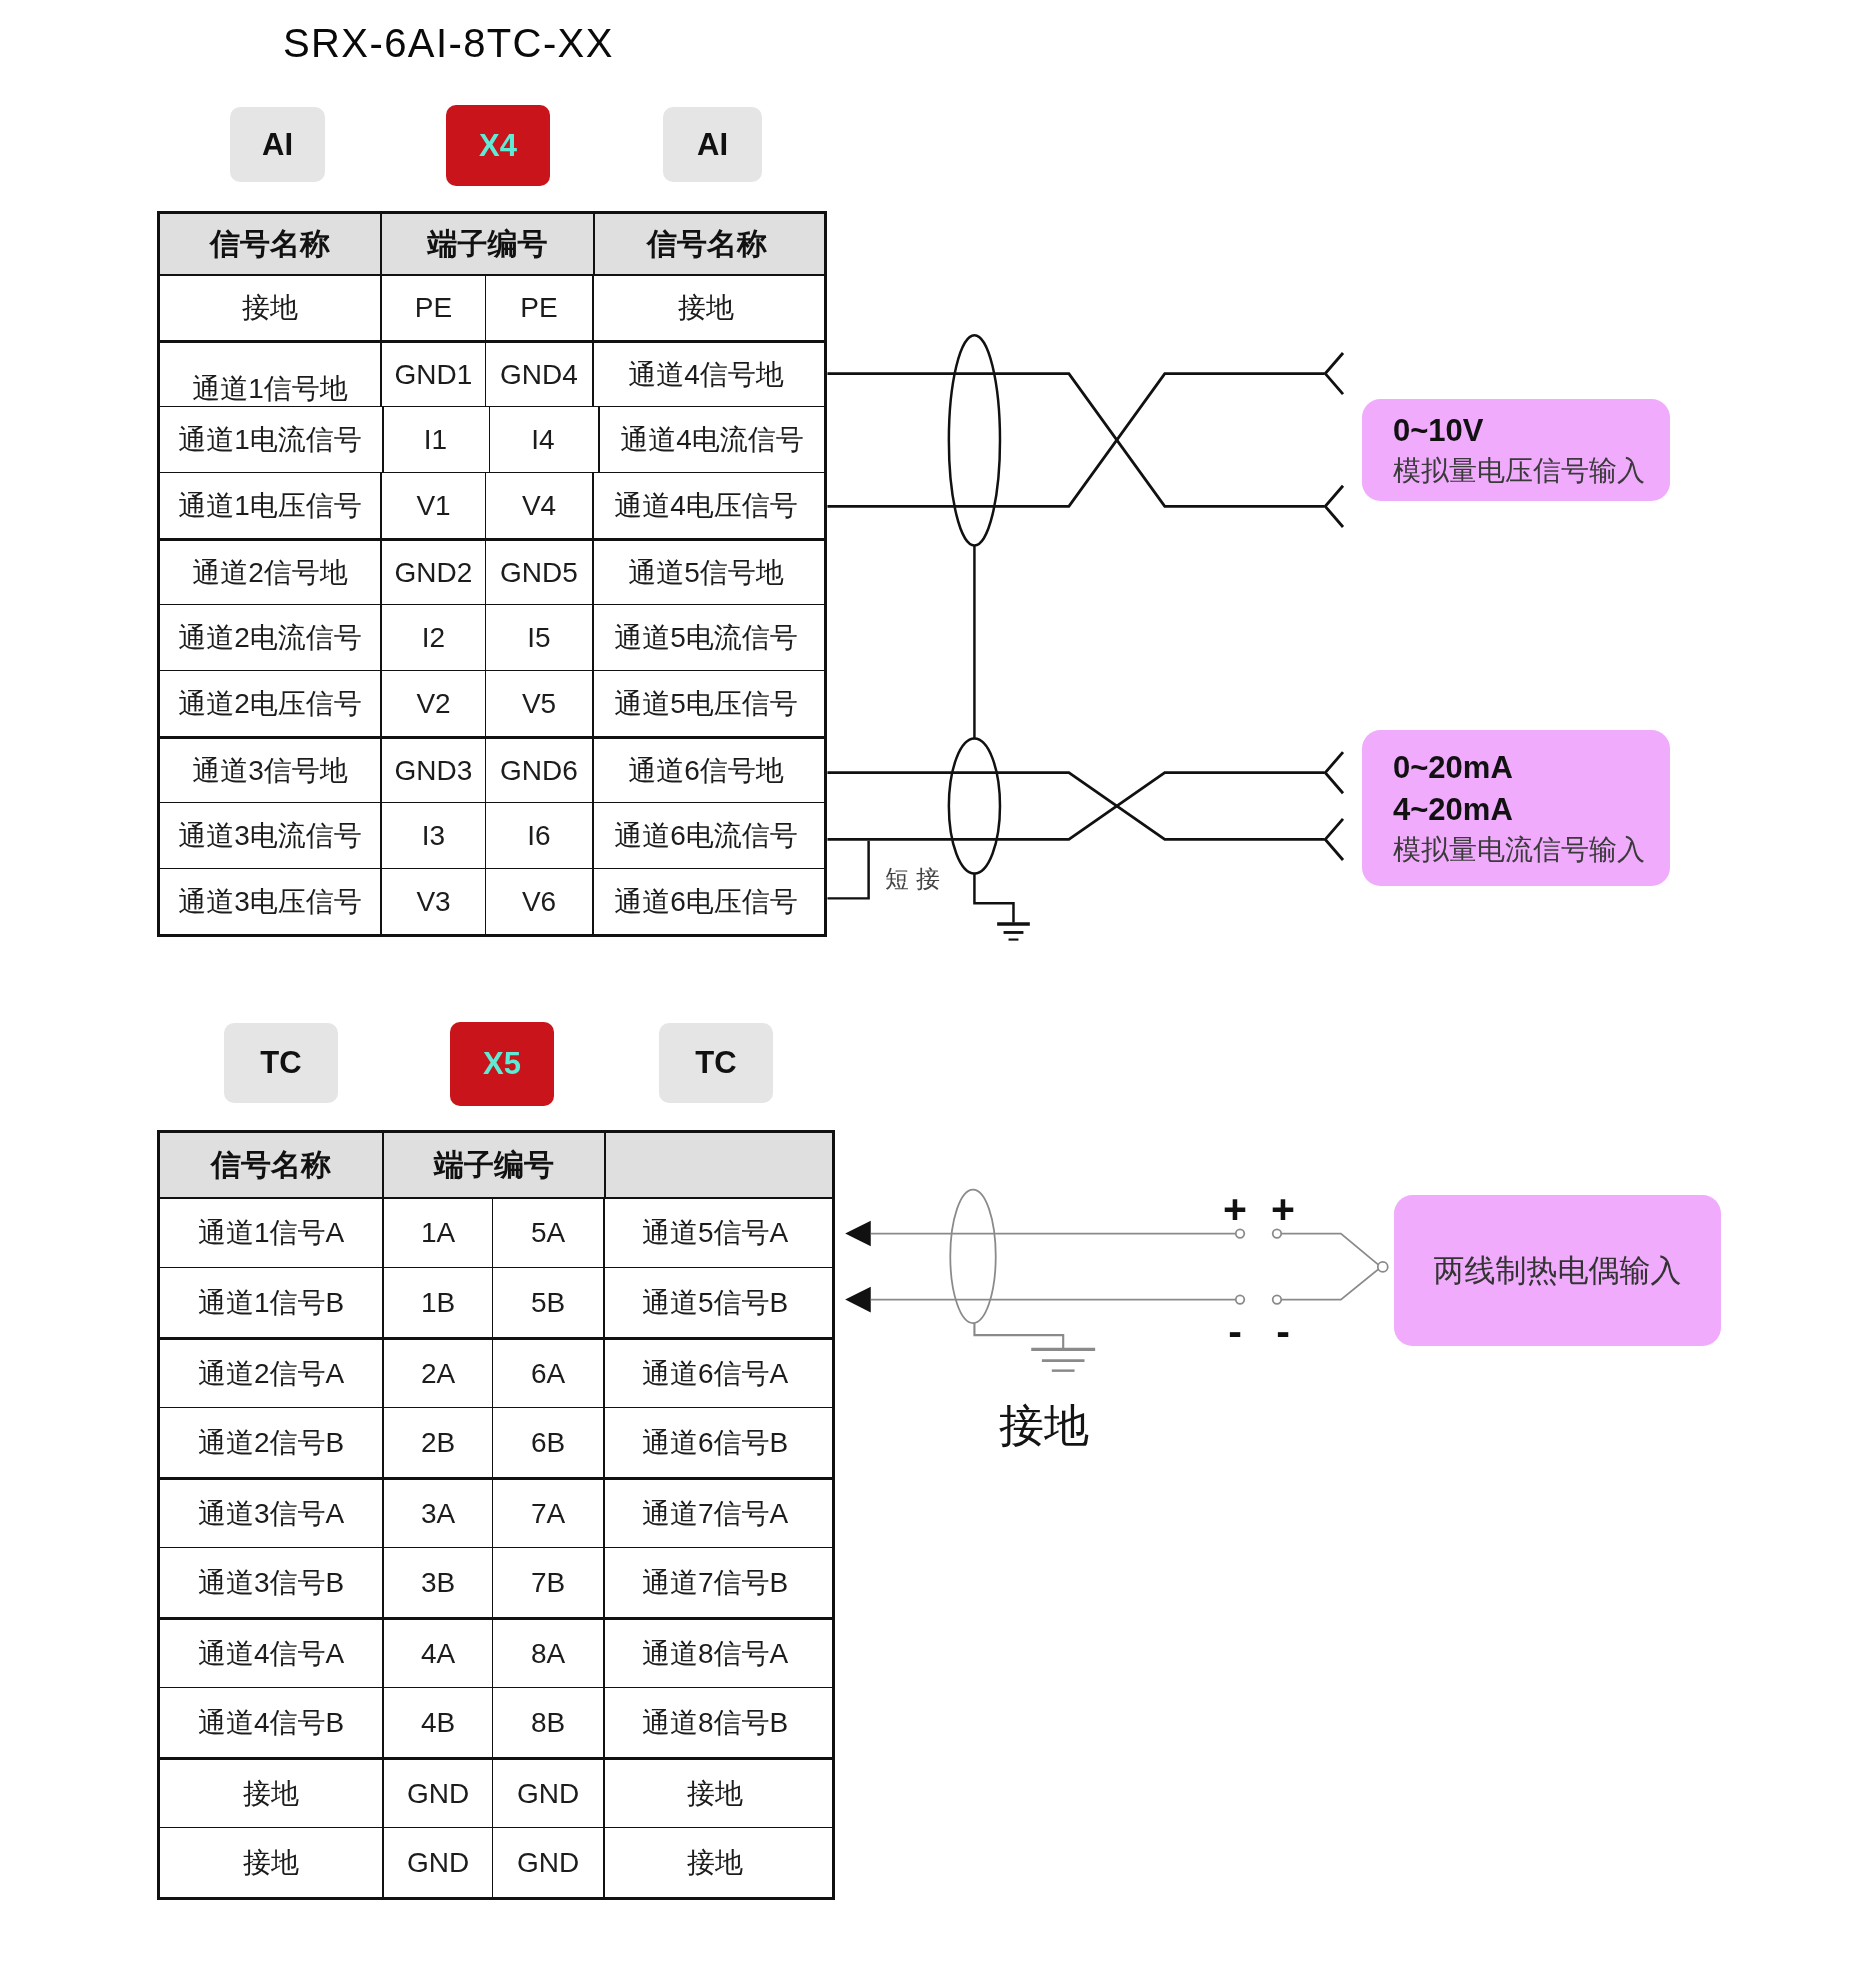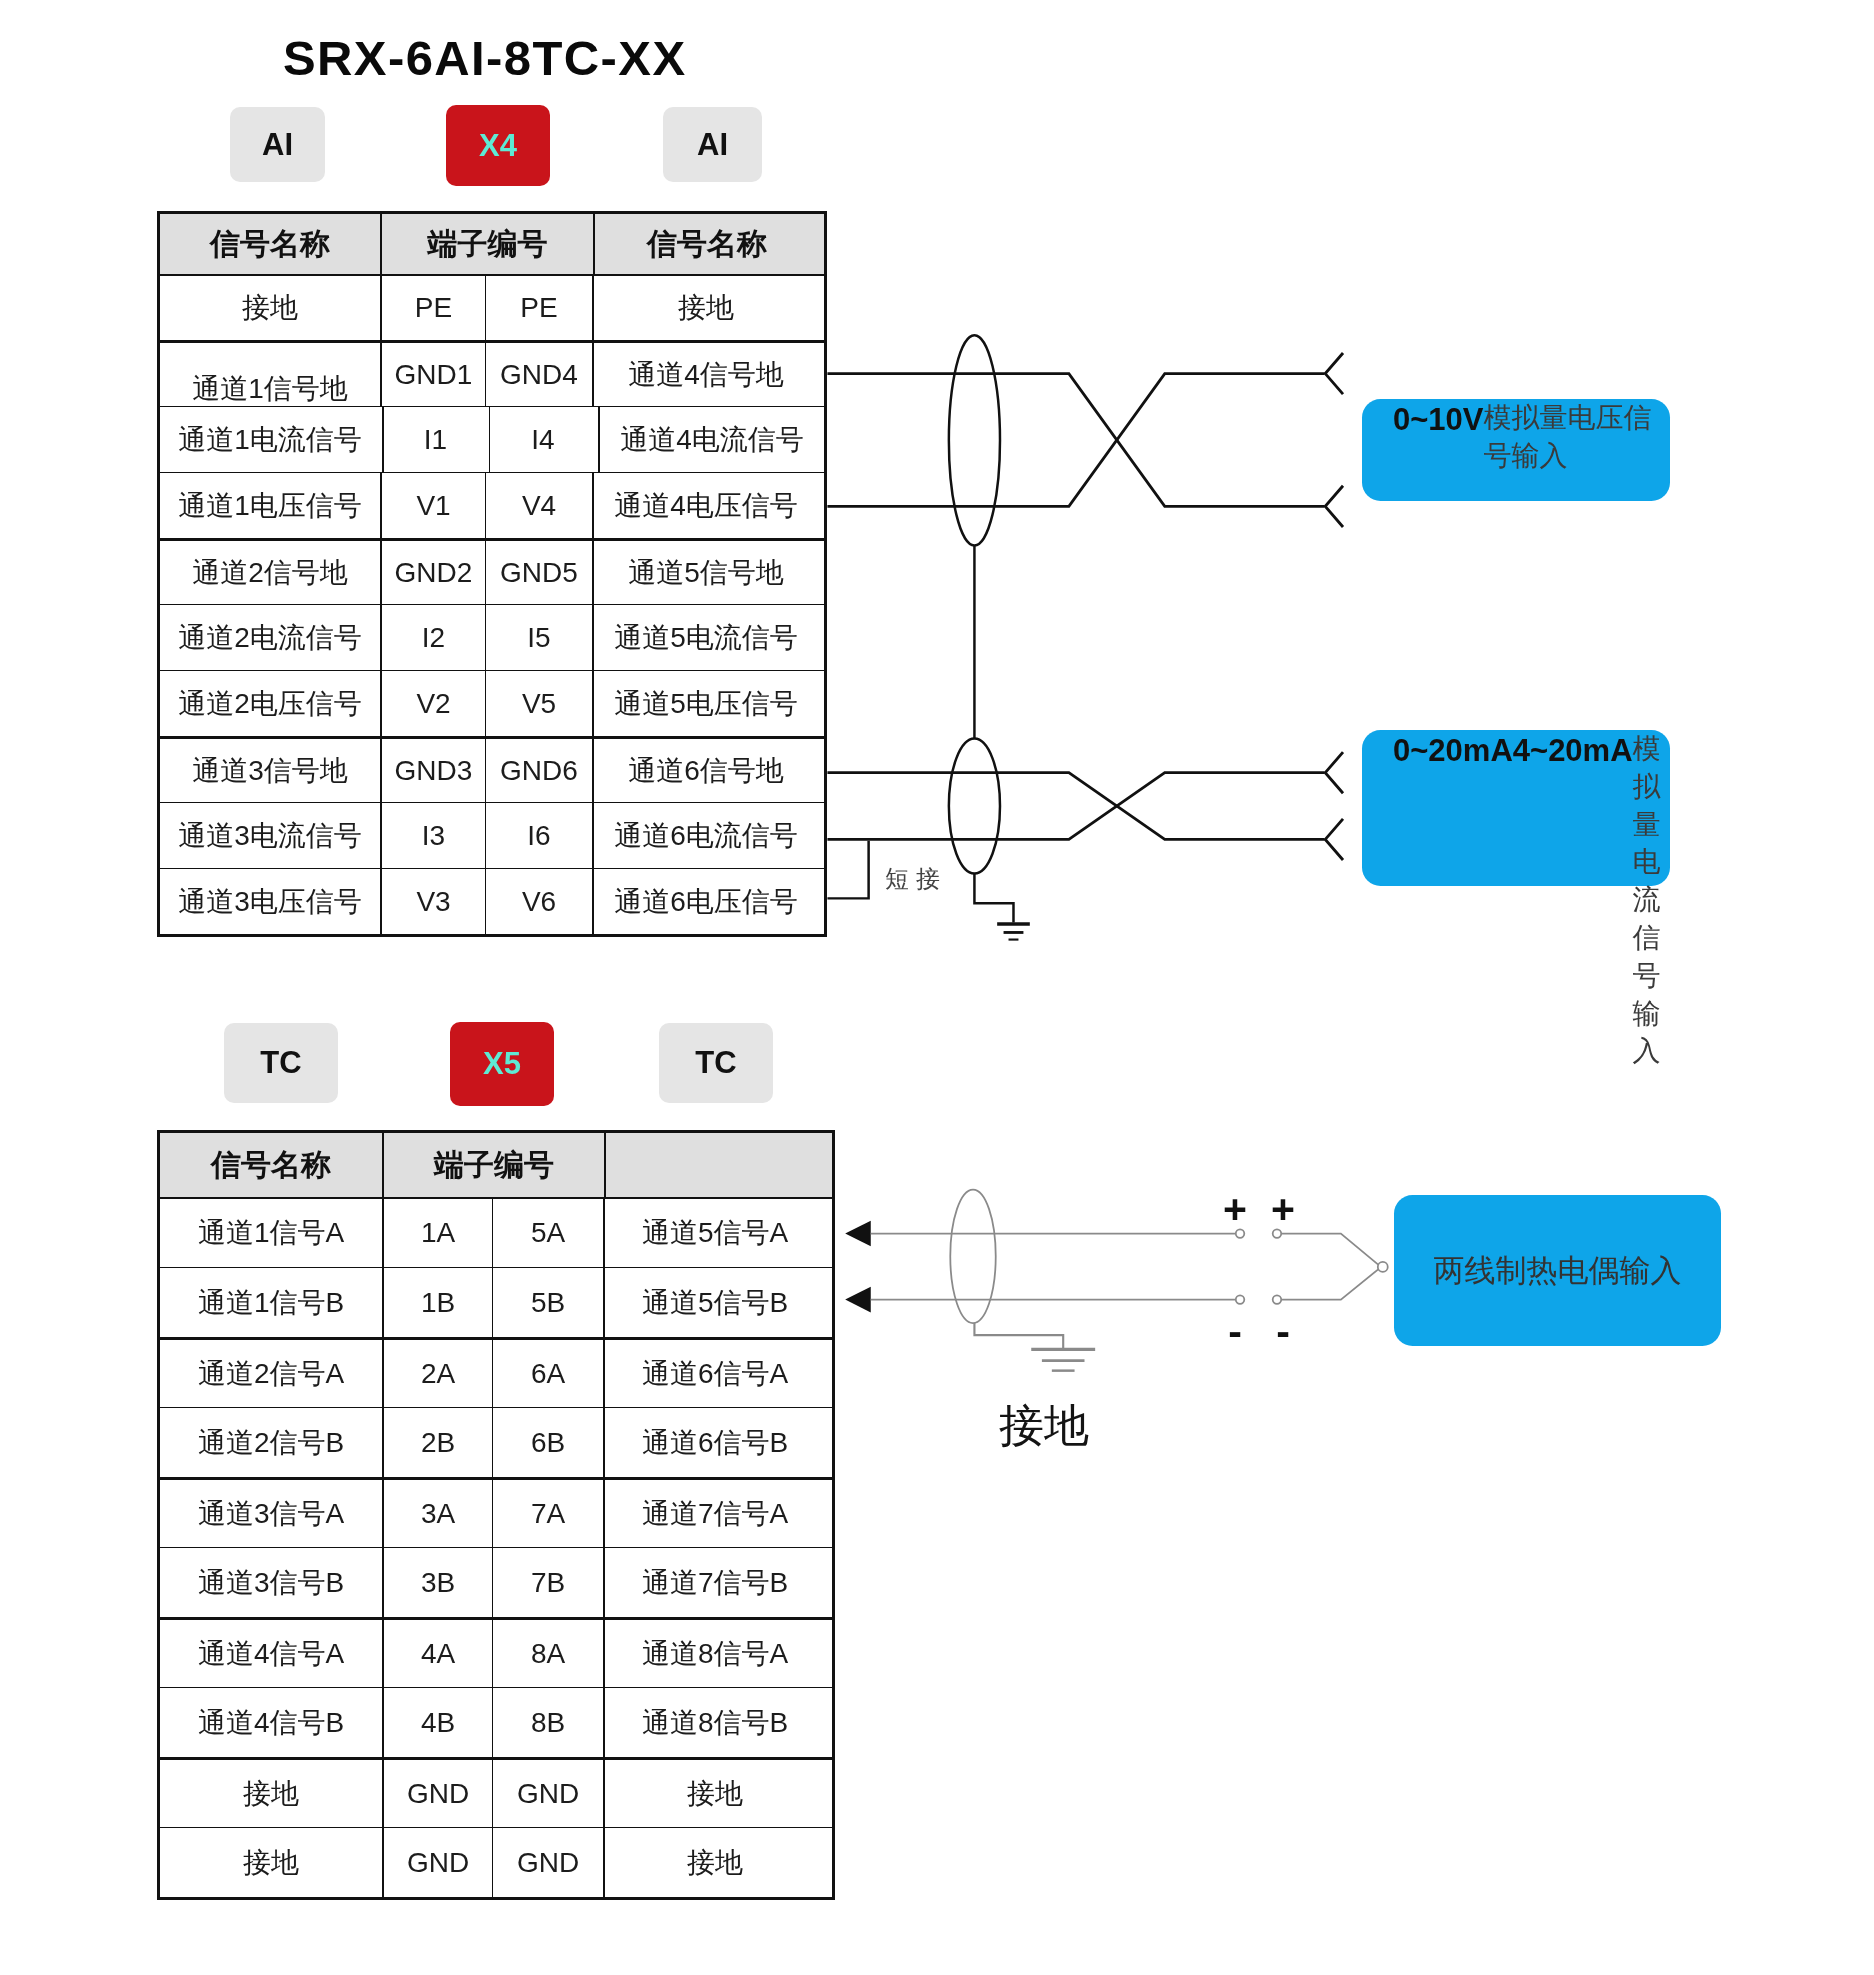--- a/index.html
+++ b/index.html
@@ -1,35 +1,35 @@
 <!DOCTYPE html>
 <html style="font-size:11.4px"><head>
 <meta charset="utf-8">
 <style>
   html,body{margin:0;padding:0;background:#ffffff;}
   .canvas{position:relative;width:1875px;height:1975px;background:#ffffff;overflow:hidden;
           font-family:"Liberation Sans", sans-serif;color:#111;}
-  .page-title{position:absolute;left:283px;top:30px;font-size:49px;font-weight:bold;
+  .page-title{position:absolute;left:283px;top:21px;font-size:40px;font-weight:normal;
               letter-spacing:1.4px;color:#0a0a0a;}
   .badge{position:absolute;display:flex;align-items:center;justify-content:center;
          border-radius:10px;font-weight:bold;font-size:31px;box-sizing:border-box;}
   .badge.gray{background:#E5E5E5;color:#111;}
   .badge.red{background:#C9141B;color:#5eead4;}
   .tbl{position:absolute;border:3.6px solid #111;background:#fff;box-sizing:border-box;}
   .tr{display:flex;box-sizing:border-box;border-top:1.4px solid #111;}
   .tr.sep-m{border-top-width:2.8px;}
   .tr.sep-g{border-top-width:3.6px;}
   .tr.header{border-top:none;background:#DFDFDF;}
   .td{display:flex;align-items:center;justify-content:center;box-sizing:border-box;
       border-left:2.1px solid #111;font-size:28px;color:#1c1c1c;height:100%;}
   .td.first{border-left:none;}
   .td.thin{border-left-width:1.4px;}
   .tr.header .td{font-weight:bold;font-size:30px;color:#111;}
-  .callout{position:absolute;background:#0ea5e9;border-radius:18.5px;box-sizing:border-box;
-           display:flex;flex-direction:row;justify-content:center;}
+  .callout{position:absolute;background:#f0abfc;border-radius:18.5px;box-sizing:border-box;
+           display:flex;flex-direction:column;justify-content:center;}
   .callout .c-title{font-size:31px;font-weight:bold;color:#111;line-height:1.35;}
   .callout .c-desc{font-size:28px;font-weight:normal;color:#3a3a3a;line-height:1.35;}
   .callout.left-pad{padding-left:31px;}
   .callout.centered{align-items:center;text-align:center;}
   .float-label{position:absolute;transform:translate(-50%,-50%);white-space:nowrap;}
   .lbl-short{font-size:24px;color:#444;letter-spacing:7px;}
   .lbl-sign{font-size:41px;font-weight:bold;color:#111;}
   .lbl-ground{font-size:45px;color:#141414;font-family:"Liberation Serif", serif;}
   svg.overlay{position:absolute;left:0;top:0;pointer-events:none;}
 </style>

